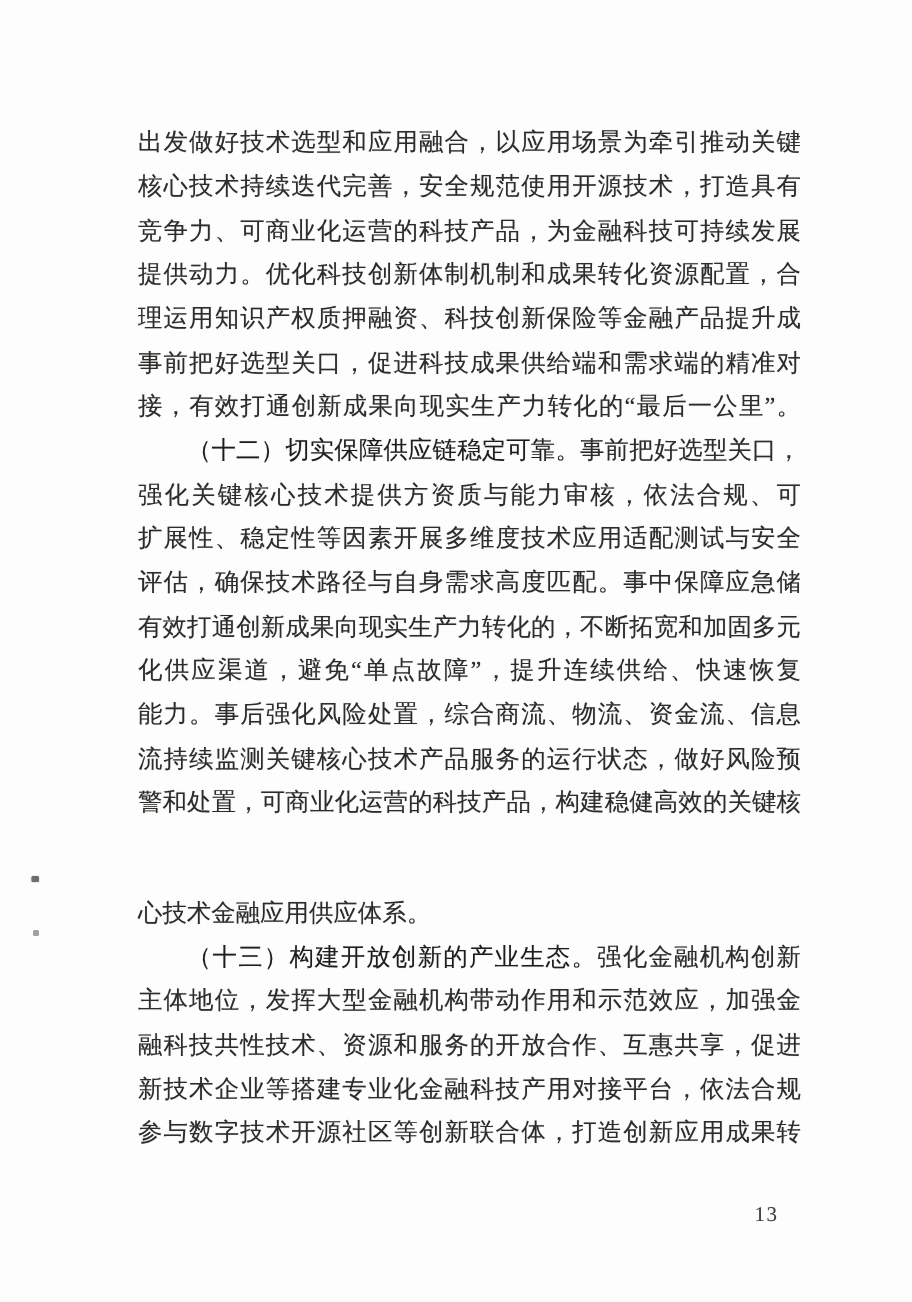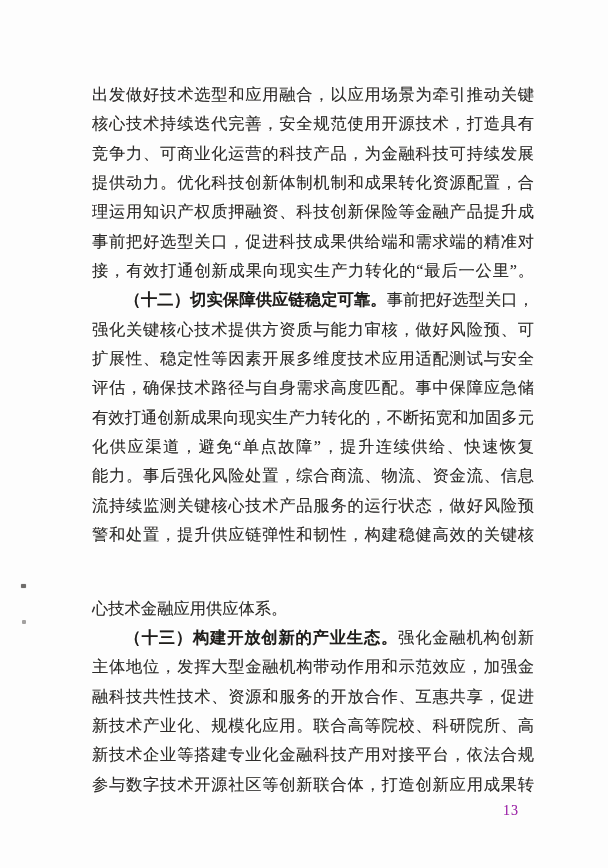--- a/index.html
+++ b/index.html
@@ -34,31 +34,31 @@
   .line {
     height: 29.35px;
     line-height: 29.35px;
     text-align: justify;
     text-align-last: justify;
     overflow: visible;
   }
   .line.indent { text-indent: 32.6px; }
   .line.nofill { text-align-last: left; margin-top: 44px; }
   .seg.bold {
-    font-weight: 700;
+    font-weight: 400;
     color: var(--ink_bold);
   }
   .page-number {
     position: absolute;
     left: 503px;
     top: 803px;
     width: 30px;
     font-size: 14px;
     letter-spacing: 1px;
-    color: #a21caf;
+    color: #404040;
     text-shadow: 0 0 0.5px rgba(30, 28, 26, 0.3);
   }
   .speck {
     position: absolute;
     border-radius: 1px;
   }
   .speck.s1 { left: 21px; top: 584px; width: 5px; height: 4px; background: #6f6d6b; box-shadow: 0 0 1px #9a9896; }
   .speck.s2 { left: 22px; top: 620px; width: 4px; height: 4px; background: #a3a1a0; }
 </style>
 </head>
@@ -67,32 +67,31 @@
 <div class="page">
   <div class="text-block">
       <div class="line"><span class="seg">出发做好技术选型和应用融合，以应用场景为牵引推动关键</span></div>
       <div class="line"><span class="seg">核心技术持续迭代完善，安全规范使用开源技术，打造具有</span></div>
       <div class="line"><span class="seg">竞争力、可商业化运营的科技产品，为金融科技可持续发展</span></div>
       <div class="line"><span class="seg">提供动力。优化科技创新体制机制和成果转化资源配置，合</span></div>
       <div class="line"><span class="seg">理运用知识产权质押融资、科技创新保险等金融产品提升成</span></div>
       <div class="line"><span class="seg">事前把好选型关口，促进科技成果供给端和需求端的精准对</span></div>
       <div class="line"><span class="seg">接，有效打通创新成果向现实生产力转化的“最后一公里”。</span></div>
       <div class="line indent"><span class="seg bold">（十二）切实保障供应链稳定可靠。</span><span class="seg">事前把好选型关口，</span></div>
-      <div class="line"><span class="seg">强化关键核心技术提供方资质与能力审核，做好风险预、可</span></div>
+      <div class="line"><span class="seg">强化关键核心技术提供方资质与能力审核，依法合规、可</span></div>
       <div class="line"><span class="seg">扩展性、稳定性等因素开展多维度技术应用适配测试与安全</span></div>
       <div class="line"><span class="seg">评估，确保技术路径与自身需求高度匹配。事中保障应急储</span></div>
       <div class="line"><span class="seg">有效打通创新成果向现实生产力转化的，不断拓宽和加固多元</span></div>
       <div class="line"><span class="seg">化供应渠道，避免“单点故障”，提升连续供给、快速恢复</span></div>
       <div class="line"><span class="seg">能力。事后强化风险处置，综合商流、物流、资金流、信息</span></div>
       <div class="line"><span class="seg">流持续监测关键核心技术产品服务的运行状态，做好风险预</span></div>
-      <div class="line"><span class="seg">警和处置，提升供应链弹性和韧性，构建稳健高效的关键核</span></div>
+      <div class="line"><span class="seg">警和处置，可商业化运营的科技产品，构建稳健高效的关键核</span></div>
       <div class="line nofill"><span class="seg">心技术金融应用供应体系。</span></div>
       <div class="line indent"><span class="seg bold">（十三）构建开放创新的产业生态。</span><span class="seg">强化金融机构创新</span></div>
       <div class="line"><span class="seg">主体地位，发挥大型金融机构带动作用和示范效应，加强金</span></div>
       <div class="line"><span class="seg">融科技共性技术、资源和服务的开放合作、互惠共享，促进</span></div>
-      <div class="line"><span class="seg">新技术产业化、规模化应用。联合高等院校、科研院所、高</span></div>
       <div class="line"><span class="seg">新技术企业等搭建专业化金融科技产用对接平台，依法合规</span></div>
       <div class="line"><span class="seg">参与数字技术开源社区等创新联合体，打造创新应用成果转</span></div>
     </div>
   <div class="speck s1"></div>
   <div class="speck s2"></div>
   <div class="page-number">13</div>
 </div>
 
 </body></html>

